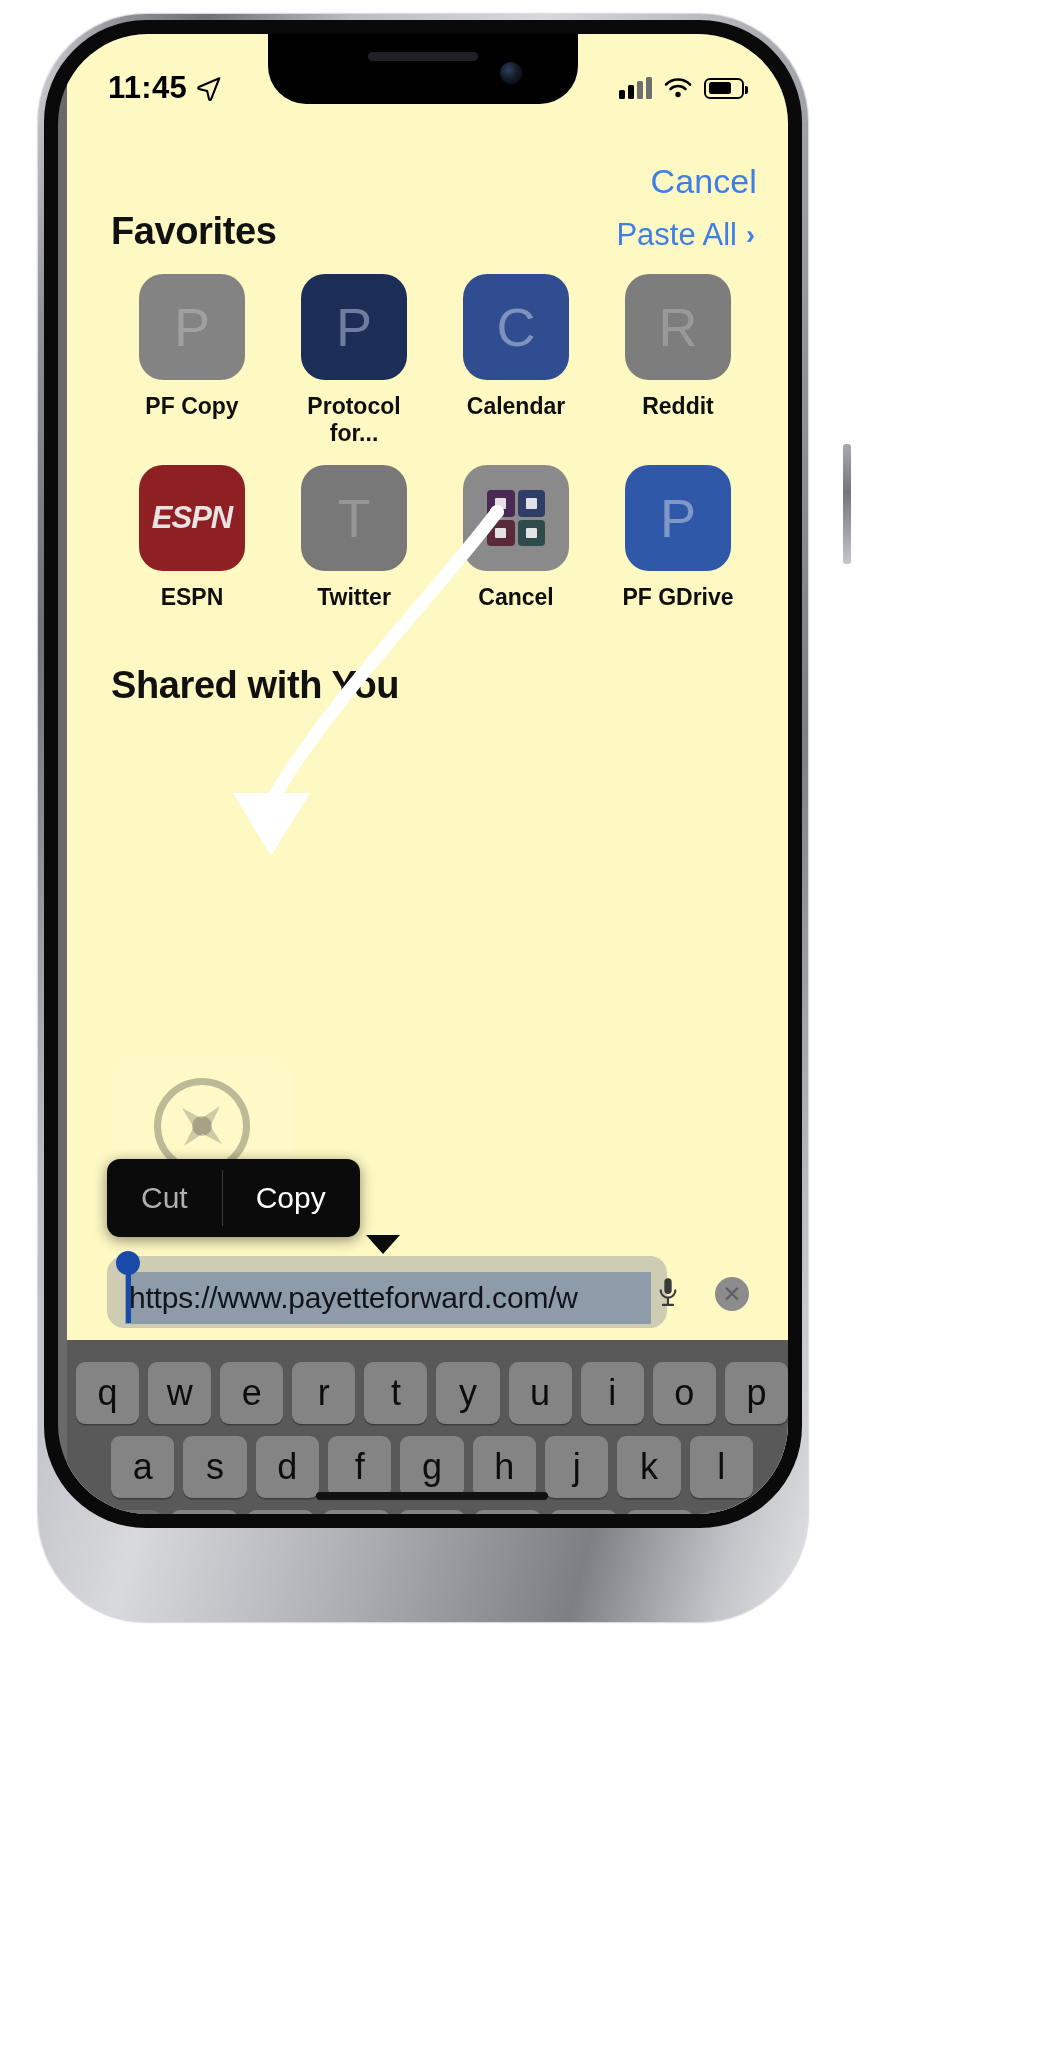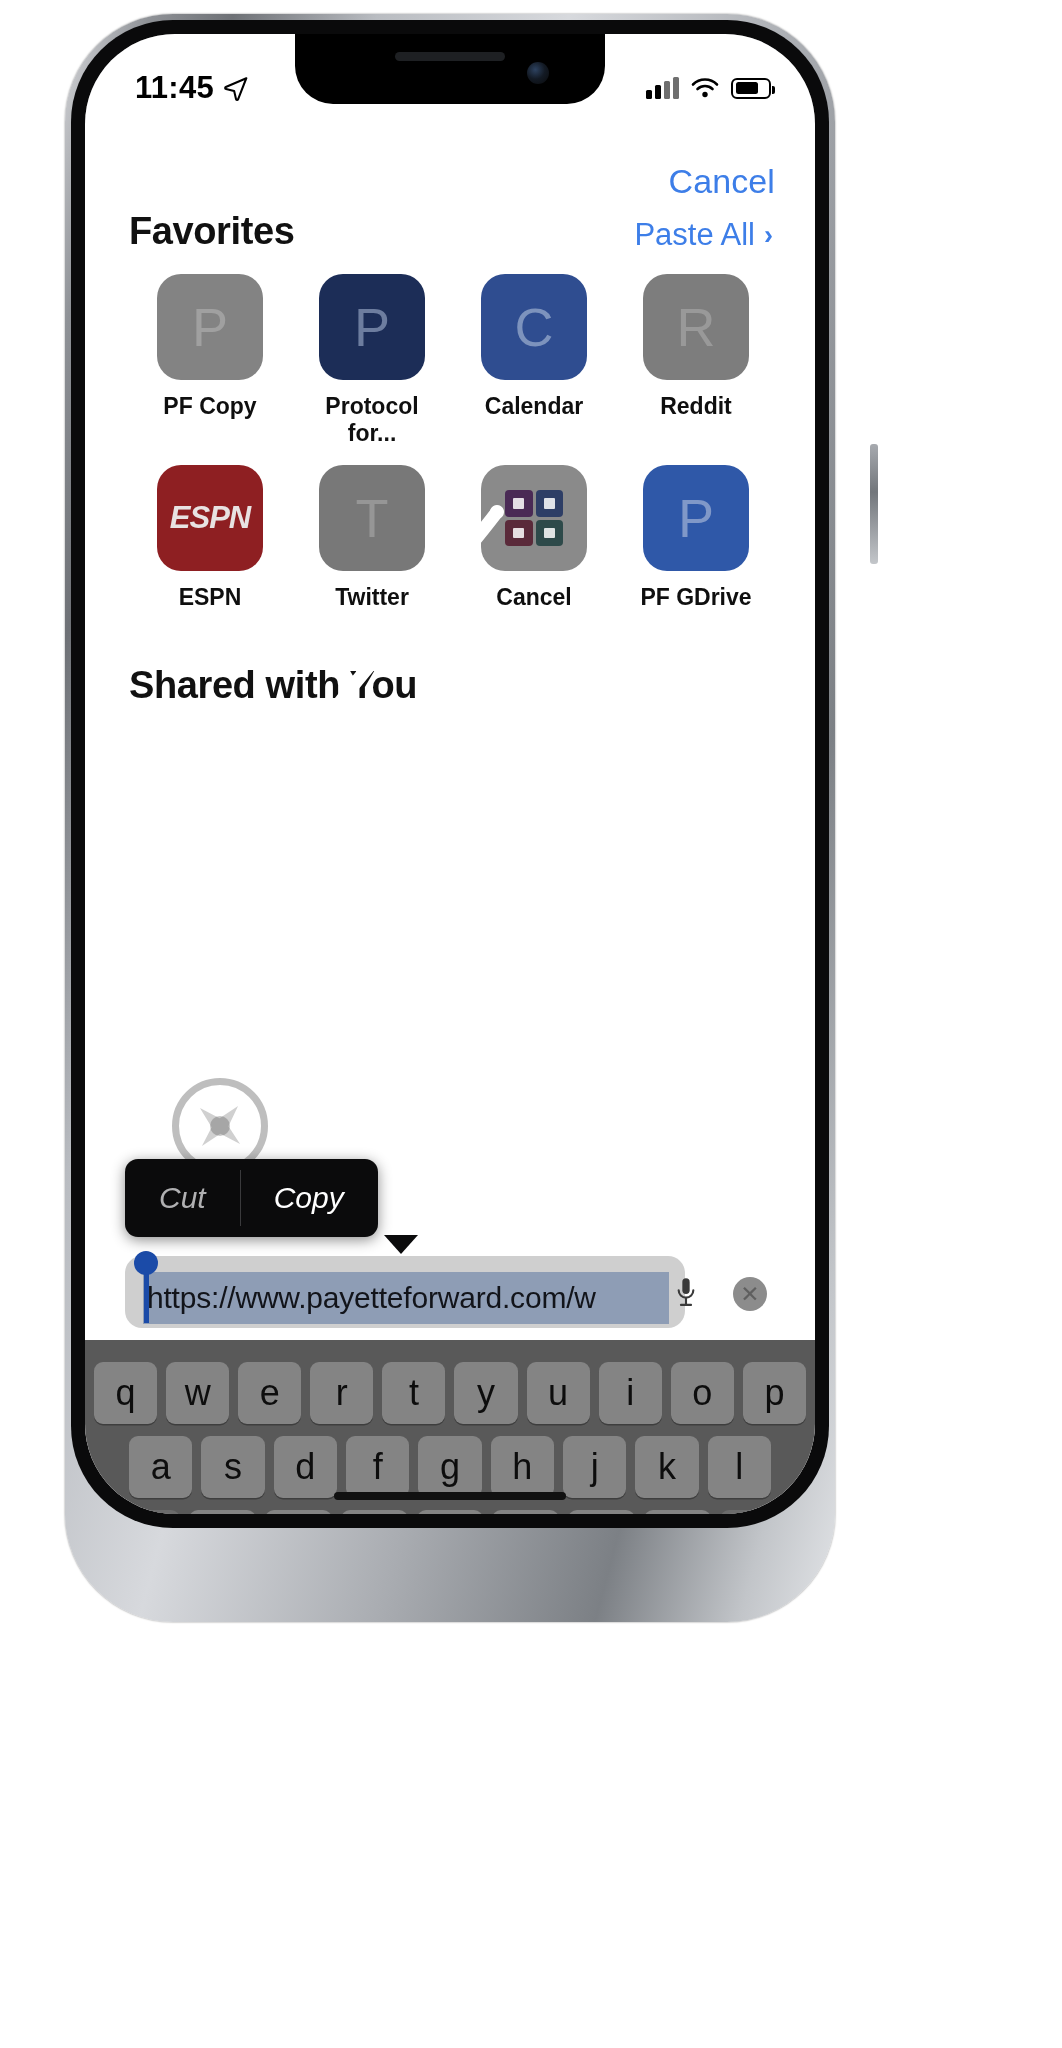--- a/index.html
+++ b/index.html
@@ -16,21 +16,20 @@
     width: 1062px; height: 2048px;
     background: #ffffff;
   }
   .phone-outer {
     position: absolute;
     left: 38px; top: 14px;
     width: 770px; height: 1608px;
     border-radius: 108px;
     background: linear-gradient(105deg,#d9dadd 0%,#8f9297 7%,#6e7176 14%,#b9bcc1 26%,#d7d9dd 42%,#a9acb1 62%,#7c8085 80%,#c2c5c9 92%,#e2e4e7 100%);
     box-shadow: 0 0 2px rgba(0,0,0,.5);
-    margin-left: 27px;
   }
   .phone-mid {
     position: absolute; left: 6px; top: 6px;
     width: 758px; height: 1508px;
     border-radius: 102px;
     background: #0a0a0b;
   }
   .phone-screen {
     position: absolute; left: 14px; top: 14px;
     width: 730px; height: 1480px;
@@ -90,23 +89,23 @@
     border-radius: 6px; position: relative; padding: 2.5px;
   }
   .batt::after{
     content:''; position:absolute; right:-6px; top:6px;
     width:3.4px; height:8px; background:#000; border-radius:0 2px 2px 0;
   }
   .batt b { display:block; height:100%; background:#000; border-radius:2.5px; width:72%; }
 
   
   .page {
-    position: absolute; left: 0; top: 0;
+    position: absolute; left: 9px; top: 0;
     width: 730px; height: 1480px;
-    background: #ffffff;
+    background: #fef9c3;
   }
   .cancel-row {
     position: absolute; top: 128px; right: 40px;
   }
   .cancel-btn {
     font-size: 34px; color: #3d7ee8; letter-spacing: .1px;
   }
 
   .section-head {
     position: absolute; left: 0; width: 730px;
@@ -180,21 +179,20 @@
     position: absolute; left: 40px; top: 1125px;
     height: 78px; display: flex; align-items: stretch;
     background: #0b0b0c; border-radius: 13px;
     z-index: 30;
     box-shadow: 0 3px 14px rgba(0,0,0,.45);
   }
   .edit-item {
     display: flex; align-items: center; justify-content: center;
     padding: 0 34px; font-size: 30px; color: #b0b0b2;
     position: relative;
-    font-style: italic;
   }
   .edit-item + .edit-item::before{
     content:''; position:absolute; left:0; top:11px; bottom:11px;
     width:1.5px; background:#3a3a3c;
   }
   .edit-item.active { color: #ffffff; }
   .edit-arrow {
     position: absolute; left: 299px; top: 1201px;
     width: 0; height: 0;
     border-left: 17px solid transparent;

